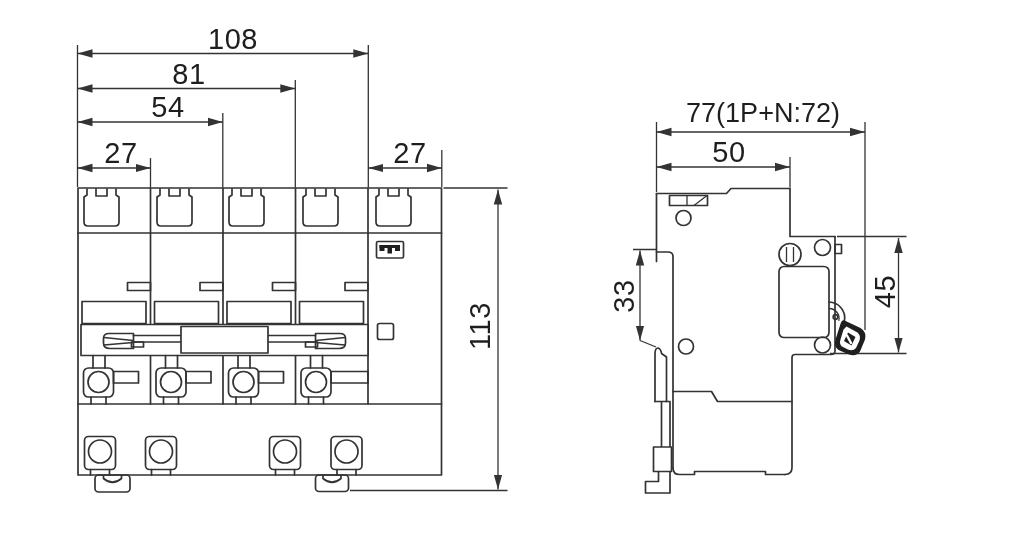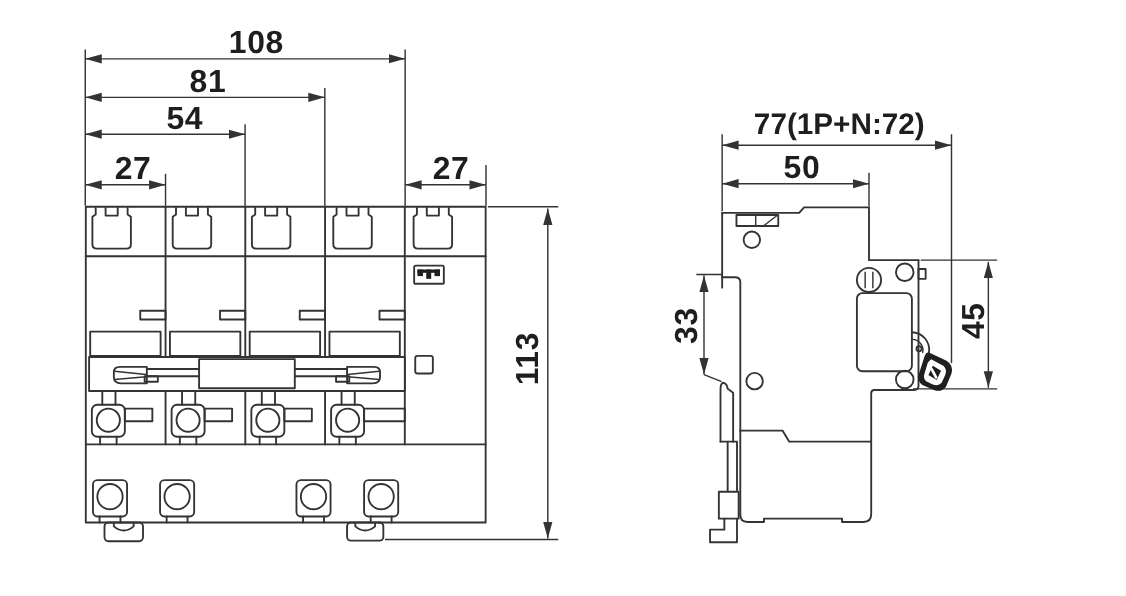--- a/index.html
+++ b/index.html
@@ -2,21 +2,21 @@
 <html style="--background: #ffffff; --line: #333333; --text: #1e1e1e; --dark_fill: #1f1f1f;"><head>
 <meta charset="utf-8">
 <style>
   :root{
     --background:#ffffff;
     --line:#333333;
     --text:#1e1e1e;
     --dark_fill:#1f1f1f;
   }
   html,body{margin:0;padding:0;background:var(--background);}
-  .stage{position:relative;width:1024px;height:542px;background:var(--background);overflow:hidden;font-weight:bold;}
+  .stage{position:relative;width:1024px;height:542px;background:var(--background);overflow:hidden;}
   svg{display:block;}
   .ln{fill:none;stroke:var(--line);stroke-width:1.7;stroke-linecap:round;stroke-linejoin:round;}
   .lnf{fill:var(--background);stroke:var(--line);stroke-width:1.7;stroke-linejoin:round;}
   .dm{fill:none;stroke:var(--line);stroke-width:1.3;stroke-linecap:butt;stroke-linejoin:miter;}
   .dk{fill:var(--dark_fill);stroke:none;}
   .wt{fill:var(--background);stroke:none;}
   .wl{fill:none;stroke:var(--background);stroke-width:2.4;stroke-linecap:round;}
   .dim{font-family:"Liberation Sans", sans-serif;font-size:29px;letter-spacing:0.5px;
        fill:var(--text);text-anchor:middle;}
   .dim-sm{font-size:27px;letter-spacing:0;}

